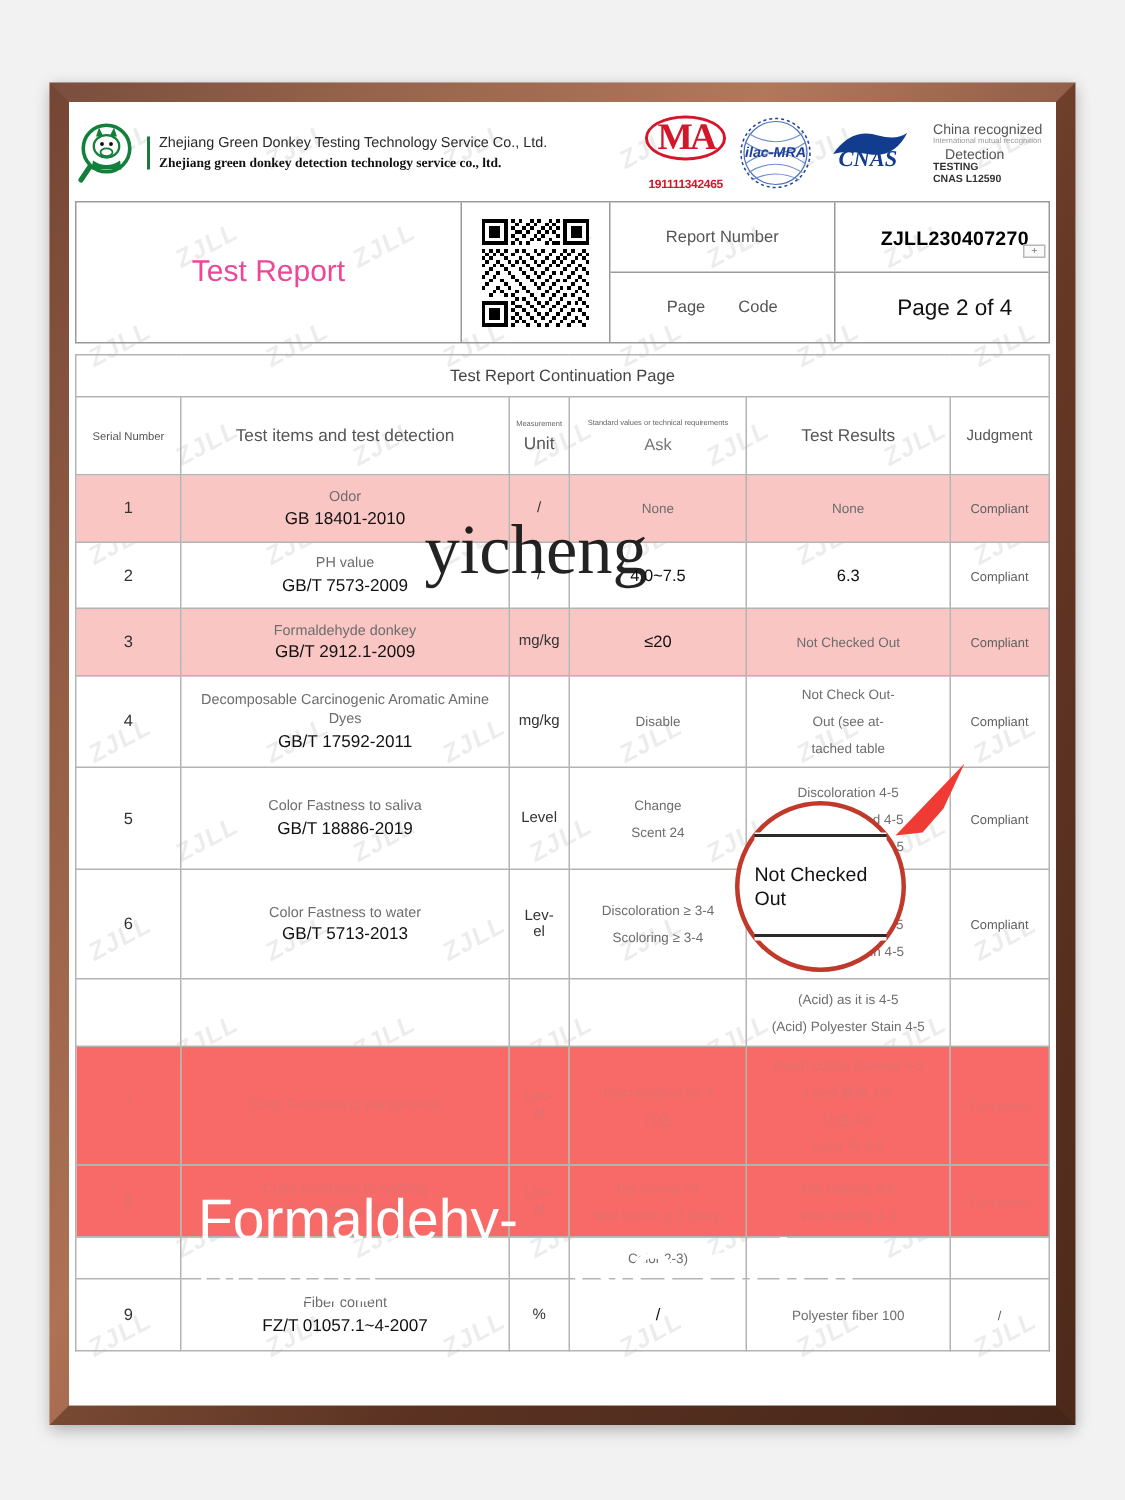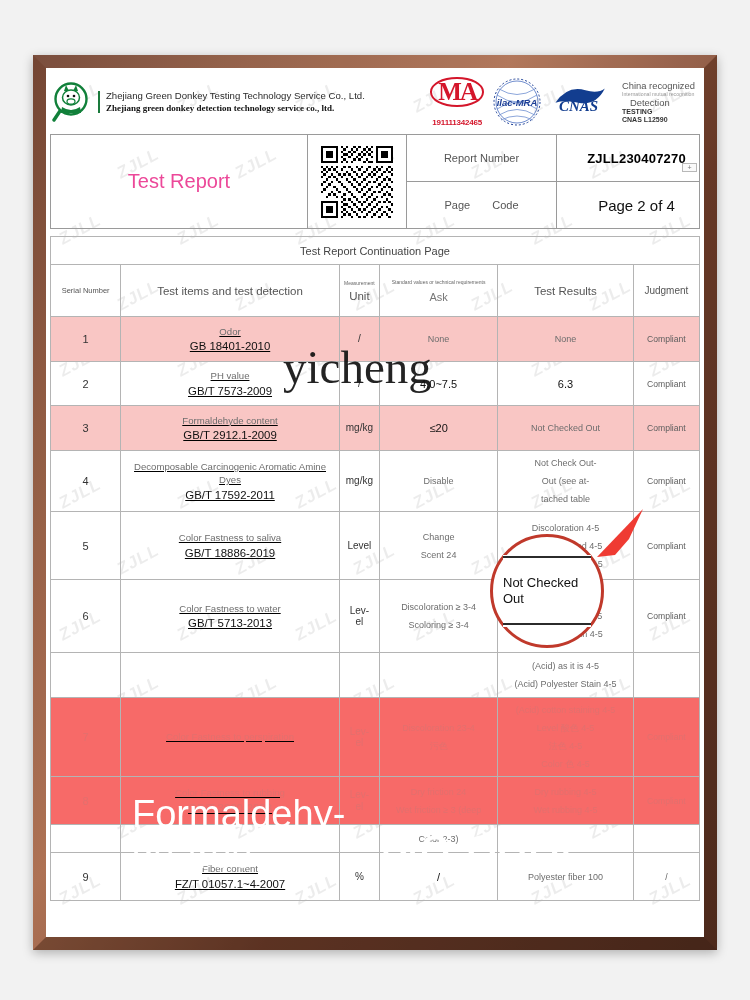--- a/index.html
+++ b/index.html
@@ -124,21 +124,21 @@
   .h-serial { font-size:7.5px; }
   .h-items { font-size:11.5px; }
   .h-unit-s { font-size:5px; color:#666; display:block; }
   .h-unit-b { font-size:11.5px; display:block; margin-top:4px;}
   .h-std-s { font-size:5px; color:#666; display:block; }
   .h-std-b { font-size:11px; display:block; margin-top:6px; color:#777;}
   .h-res { font-size:11.5px; }
   .h-judge { font-size:10px; }
 
   .r-sn  { text-align:center; font-size:11px; color:#333; }
-  .r-item{ text-align:center; padding:4px 3px;text-decoration:underline; }
+  .r-item{ text-align:center; padding:4px 3px; }
   .r-item .nm { font-size:9.6px; color:#6d6d6d; display:block; line-height:1.35; }
   .r-item .std{ font-size:11.4px; color:#111; display:block; margin-top:2px; font-weight:400;}
   .r-unit{ text-align:center; font-size:10px; color:#333; line-height:1.15; word-break:break-all;}
   .r-std { text-align:center; font-size:9px; color:#6d6d6d; line-height:2.0; padding:3px 2px;}
   .r-res { text-align:center; font-size:9px; color:#6d6d6d; line-height:2.0; padding:3px 2px;}
   .r-jud { text-align:center; font-size:8.6px; color:#5e5e5e; }
   .big   { font-size:11px !important; color:#111 !important; }
 
   tr.pink td { background:#f9c6c4; }
   tr.red  td { background:#f76a68; }
@@ -436,21 +436,21 @@
               <div>4.0~7.5</div>
             </td>
             <td class="r-res big">
               <div>6.3</div>
             </td>
             <td class="r-jud">Compliant</td>
           </tr>
           <tr class="pink" style="height: 45px;">
             <td class="r-sn">3</td>
             <td class="r-item">
-              <span class="nm">Formaldehyde content</span>
+              <span class="nm">Formaldehyde donkey</span>
               <span class="std">GB/T 2912.1-2009</span>
             </td>
             <td class="r-unit">mg/kg</td>
             <td class="r-std big">
               <div>≤20</div>
             </td>
             <td class="r-res">
               <div>Not Checked Out</div>
             </td>
             <td class="r-jud">Compliant</td>

